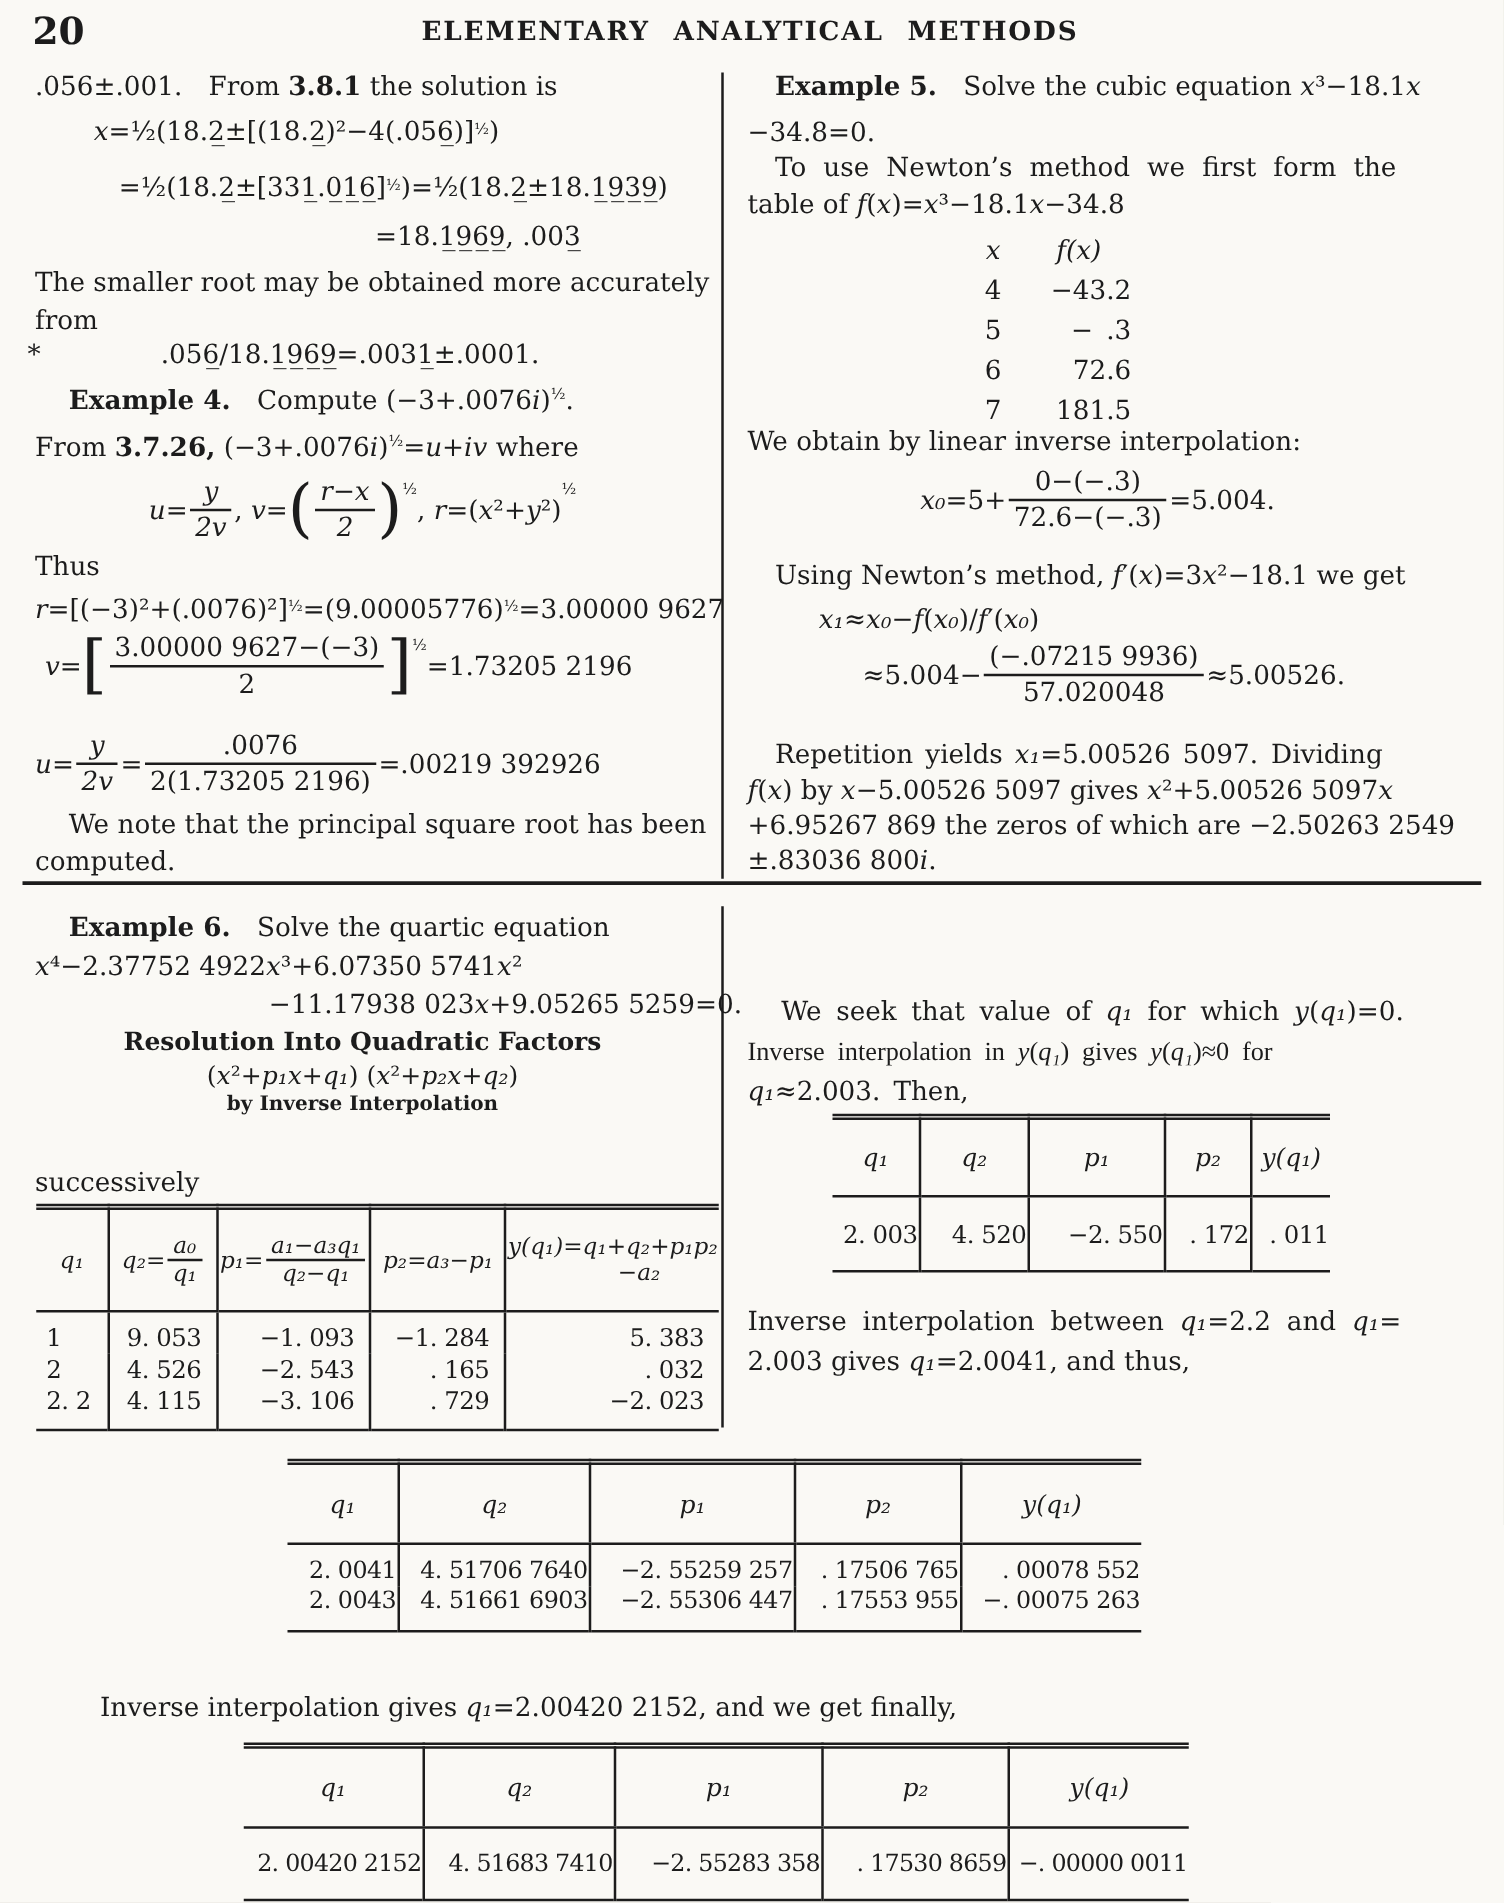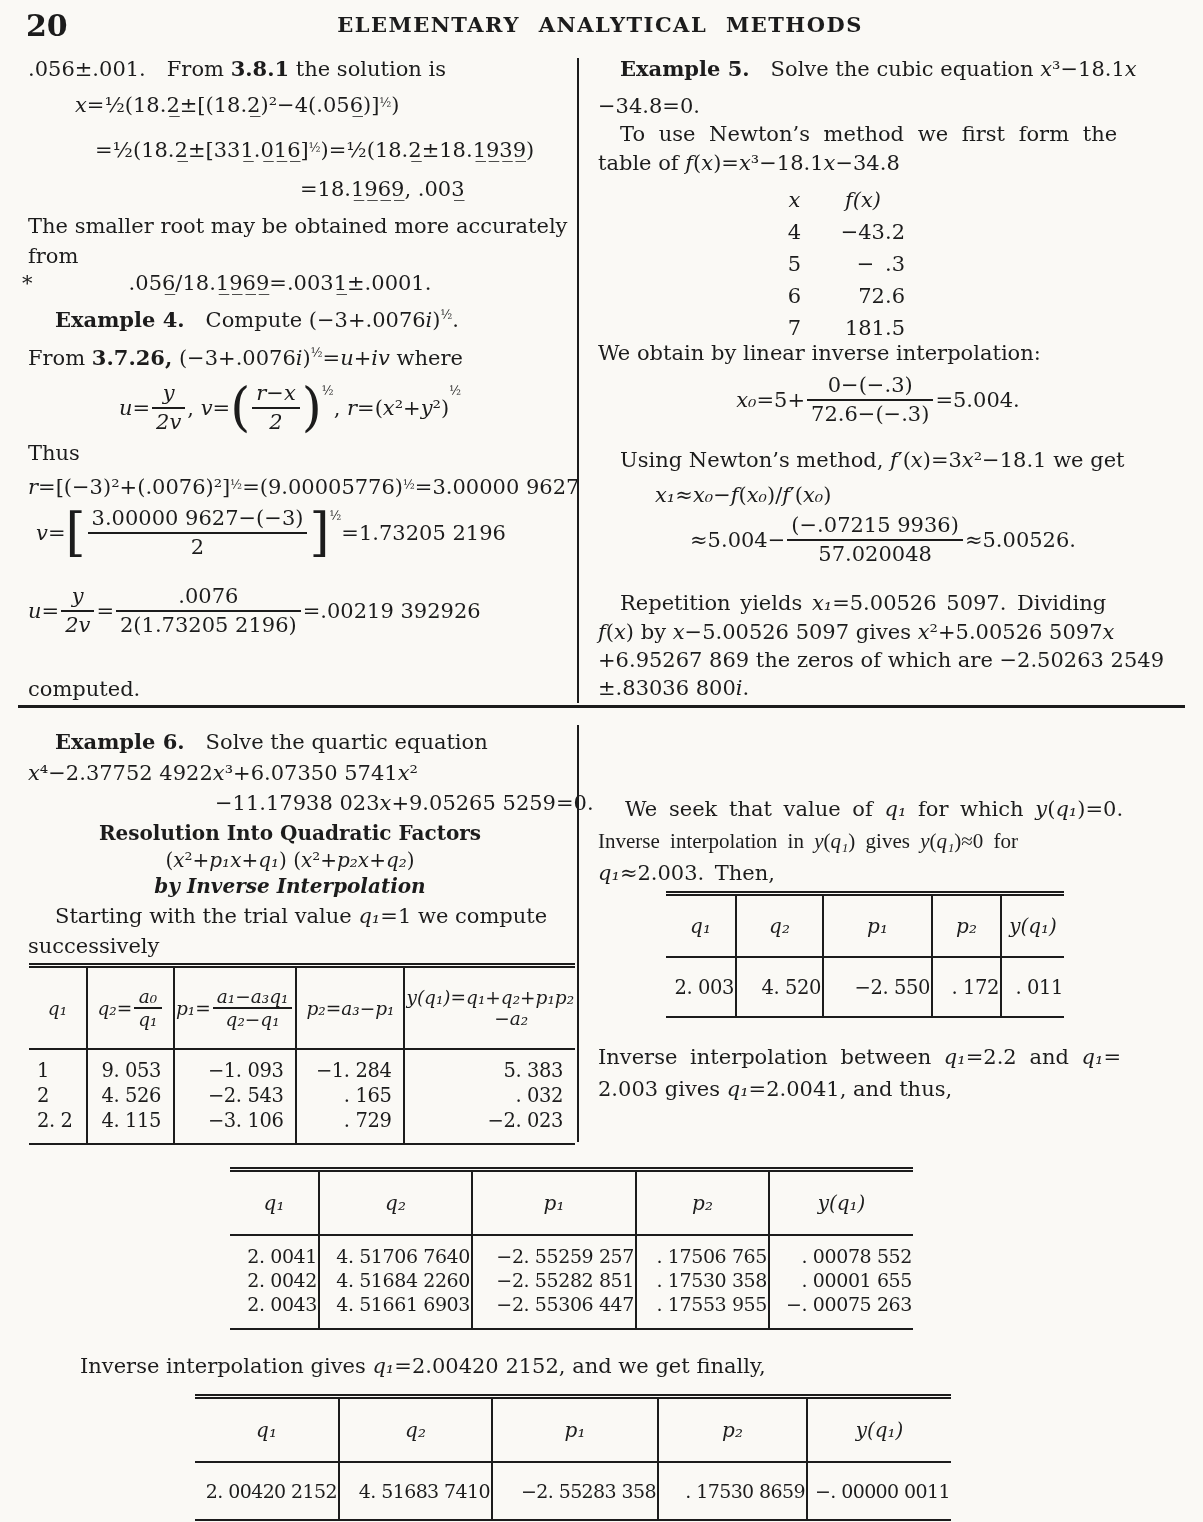--- a/index.html
+++ b/index.html
@@ -61,20 +61,21 @@
   <div class="t" style="left:28px;top:243px;">from</div>
   <div class="t" style="left:22px;top:270px;">*</div>
   <div class="t" style="left:20px;top:270px;width:520px;text-align:center;">.056̲/18.1̲9̲6̲9̲=.0031̲±.0001.</div>
   <div class="t" style="left:55px;top:306px;"><span class="bf">Example 4.</span><span>  Compute (−3+.0076</span><span class="it">i</span><span>)</span><sup>½</sup><span>.</span></div>
   <div class="t" style="left:28px;top:344px;"><span>From </span><span class="bf">3.7.26,</span><span> (−3+.0076</span><span class="it">i</span><span>)</span><sup>½</sup><span>=</span><span class="it">u</span><span>+</span><span class="it">iv</span><span> where</span></div>
   <div class="t eq center" style="left:20px;top:380px;width:540px;"><span class="it">u</span><span>=</span><span class="frac it"><span class="num">y</span><span class="den">2v</span></span><span>, </span><span class="it">v</span><span>=</span><span class="big">(</span><span class="frac it"><span class="num">r−x</span><span class="den">2</span></span><span class="big">)</span><sup>½</sup><span>, </span><span class="it">r</span><span>=(</span><span class="it">x</span><span>²+</span><span class="it">y</span><span>²)</span><sup>½</sup></div>
   <div class="t" style="left:28px;top:440px;">Thus</div>
   <div class="t eq" style="left:28px;top:474px;"><span class="it">r</span><span>=[(−3)²+(.0076)²]</span><sup>½</sup><span>=(9.00005776)</span><sup>½</sup><span>=3.00000 9627</span></div>
   <div class="t eq" style="left:36px;top:505px;"><span class="it">v</span><span>=</span><span class="big">[</span><span class="frac"><span class="num">3.00000 9627−(−3)</span><span class="den">2</span></span><span class="big">]</span><sup>½</sup><span>=1.73205 2196</span></div>
   <div class="t eq" style="left:28px;top:583px;"><span class="it">u</span><span>=</span><span class="frac it"><span class="num">y</span><span class="den">2v</span></span><span>=</span><span class="frac"><span class="num">.0076</span><span class="den">2(1.73205 2196)</span></span><span>=.00219 392926</span></div>
+  <div class="t" style="left:55px;top:646px;">We note that the principal square root has been</div>
   <div class="t" style="left:28px;top:676px;">computed.</div>
 
   <div class="t" style="left:620px;top:55px;"><span class="bf">Example 5.</span><span>  Solve the cubic equation </span><span class="it">x</span><span>³−18.1</span><span class="it">x</span></div>
   <div class="t" style="left:598px;top:93px;">−34.8=0.</div>
   <div class="t" style="left:620px;top:121px;word-spacing:7px;">To use Newton’s method we first form the</div>
   <div class="t" style="left:598px;top:150px;"><span>table of </span><span class="it">f</span><span>(</span><span class="it">x</span><span>)=</span><span class="it">x</span><span>³−18.1</span><span class="it">x</span><span>−34.8</span></div>
 
   <table class="plain" style="left:772px;top:184px;">
     <colgroup>
         <col style="width:45px">
@@ -112,22 +113,21 @@
   <div class="t" style="left:620px;top:590px;word-spacing:3px;"><span>Repetition yields </span><span class="it">x₁</span><span>=5.00526 5097. Dividing</span></div>
   <div class="t" style="left:598px;top:619px;"><span class="it">f</span><span>(</span><span class="it">x</span><span>) by </span><span class="it">x</span><span>−5.00526 5097 gives </span><span class="it">x</span><span>²+5.00526 5097</span><span class="it">x</span></div>
   <div class="t" style="left:598px;top:647px;">+6.95267 869 the zeros of which are −2.50263 2549</div>
   <div class="t" style="left:598px;top:675px;"><span>±.83036 800</span><span class="it">i</span><span>.</span></div>
 
   <div class="t" style="left:55px;top:728px;"><span class="bf">Example 6.</span><span>  Solve the quartic equation</span></div>
   <div class="t" style="left:28px;top:760px;"><span class="it">x</span><span>⁴−2.37752 4922</span><span class="it">x</span><span>³+6.07350 5741</span><span class="it">x</span><span>²</span></div>
   <div class="t" style="left:215px;top:790px;"><span>−11.17938 023</span><span class="it">x</span><span>+9.05265 5259=0.</span></div>
   <div class="t bf" style="left:20px;top:820px;width:540px;text-align:center;font-size:20px;">Resolution Into Quadratic Factors</div>
   <div class="t" style="left:20px;top:847px;width:540px;text-align:center;font-size:20px;"><span class="eq center"><span>(</span><span class="it">x</span><span>²+</span><span class="it">p₁x</span><span>+</span><span class="it">q₁</span><span>) (</span><span class="it">x</span><span>²+</span><span class="it">p₂x</span><span>+</span><span class="it">q₂</span><span>)</span></span></div>
-  <div class="t bf" style="left:20px;top:873px;width:540px;text-align:center;font-size:20px;font-style:italic;">by Inverse Interpolation</div>
-  <div class="t" style="left:55px;top:903px;"><span>Starting with the trial value </span><span class="it">q₁</span><span>=1 we compute</span></div>
+  <div class="t bf" style="left:20px;top:873px;width:540px;text-align:center;font-size:16px;">by Inverse Interpolation</div>
   <div class="t" style="left:28px;top:933px;">successively</div>
 
   <table class="tbl t2" style="left:29px;top:963px;">
     <colgroup>
         <col style="width:58px">
         <col style="width:87px">
         <col style="width:108px">
         <col style="width:108px">
         <col style="width:162px">
       </colgroup>
@@ -239,27 +239,20 @@
       <th>p₂</th>
       <th>y(q₁)</th>
     </tr>
     <tr class="first">
       <td>2. 0041</td>
           <td>4. 51706 7640</td>
           <td>−2. 55259 257</td>
           <td>. 17506 765</td>
           <td>. 00078 552</td>
     </tr>
-    <tr>
-      <td>2. 0042</td>
-          <td>4. 51684 2260</td>
-          <td>−2. 55282 851</td>
-          <td>. 17530 358</td>
-          <td>. 00001 655</td>
-    </tr>
     <tr class="last">
       <td>2. 0043</td>
           <td>4. 51661 6903</td>
           <td>−2. 55306 447</td>
           <td>. 17553 955</td>
           <td>−. 00075 263</td>
     </tr>
   </tbody>
     </table>
 

